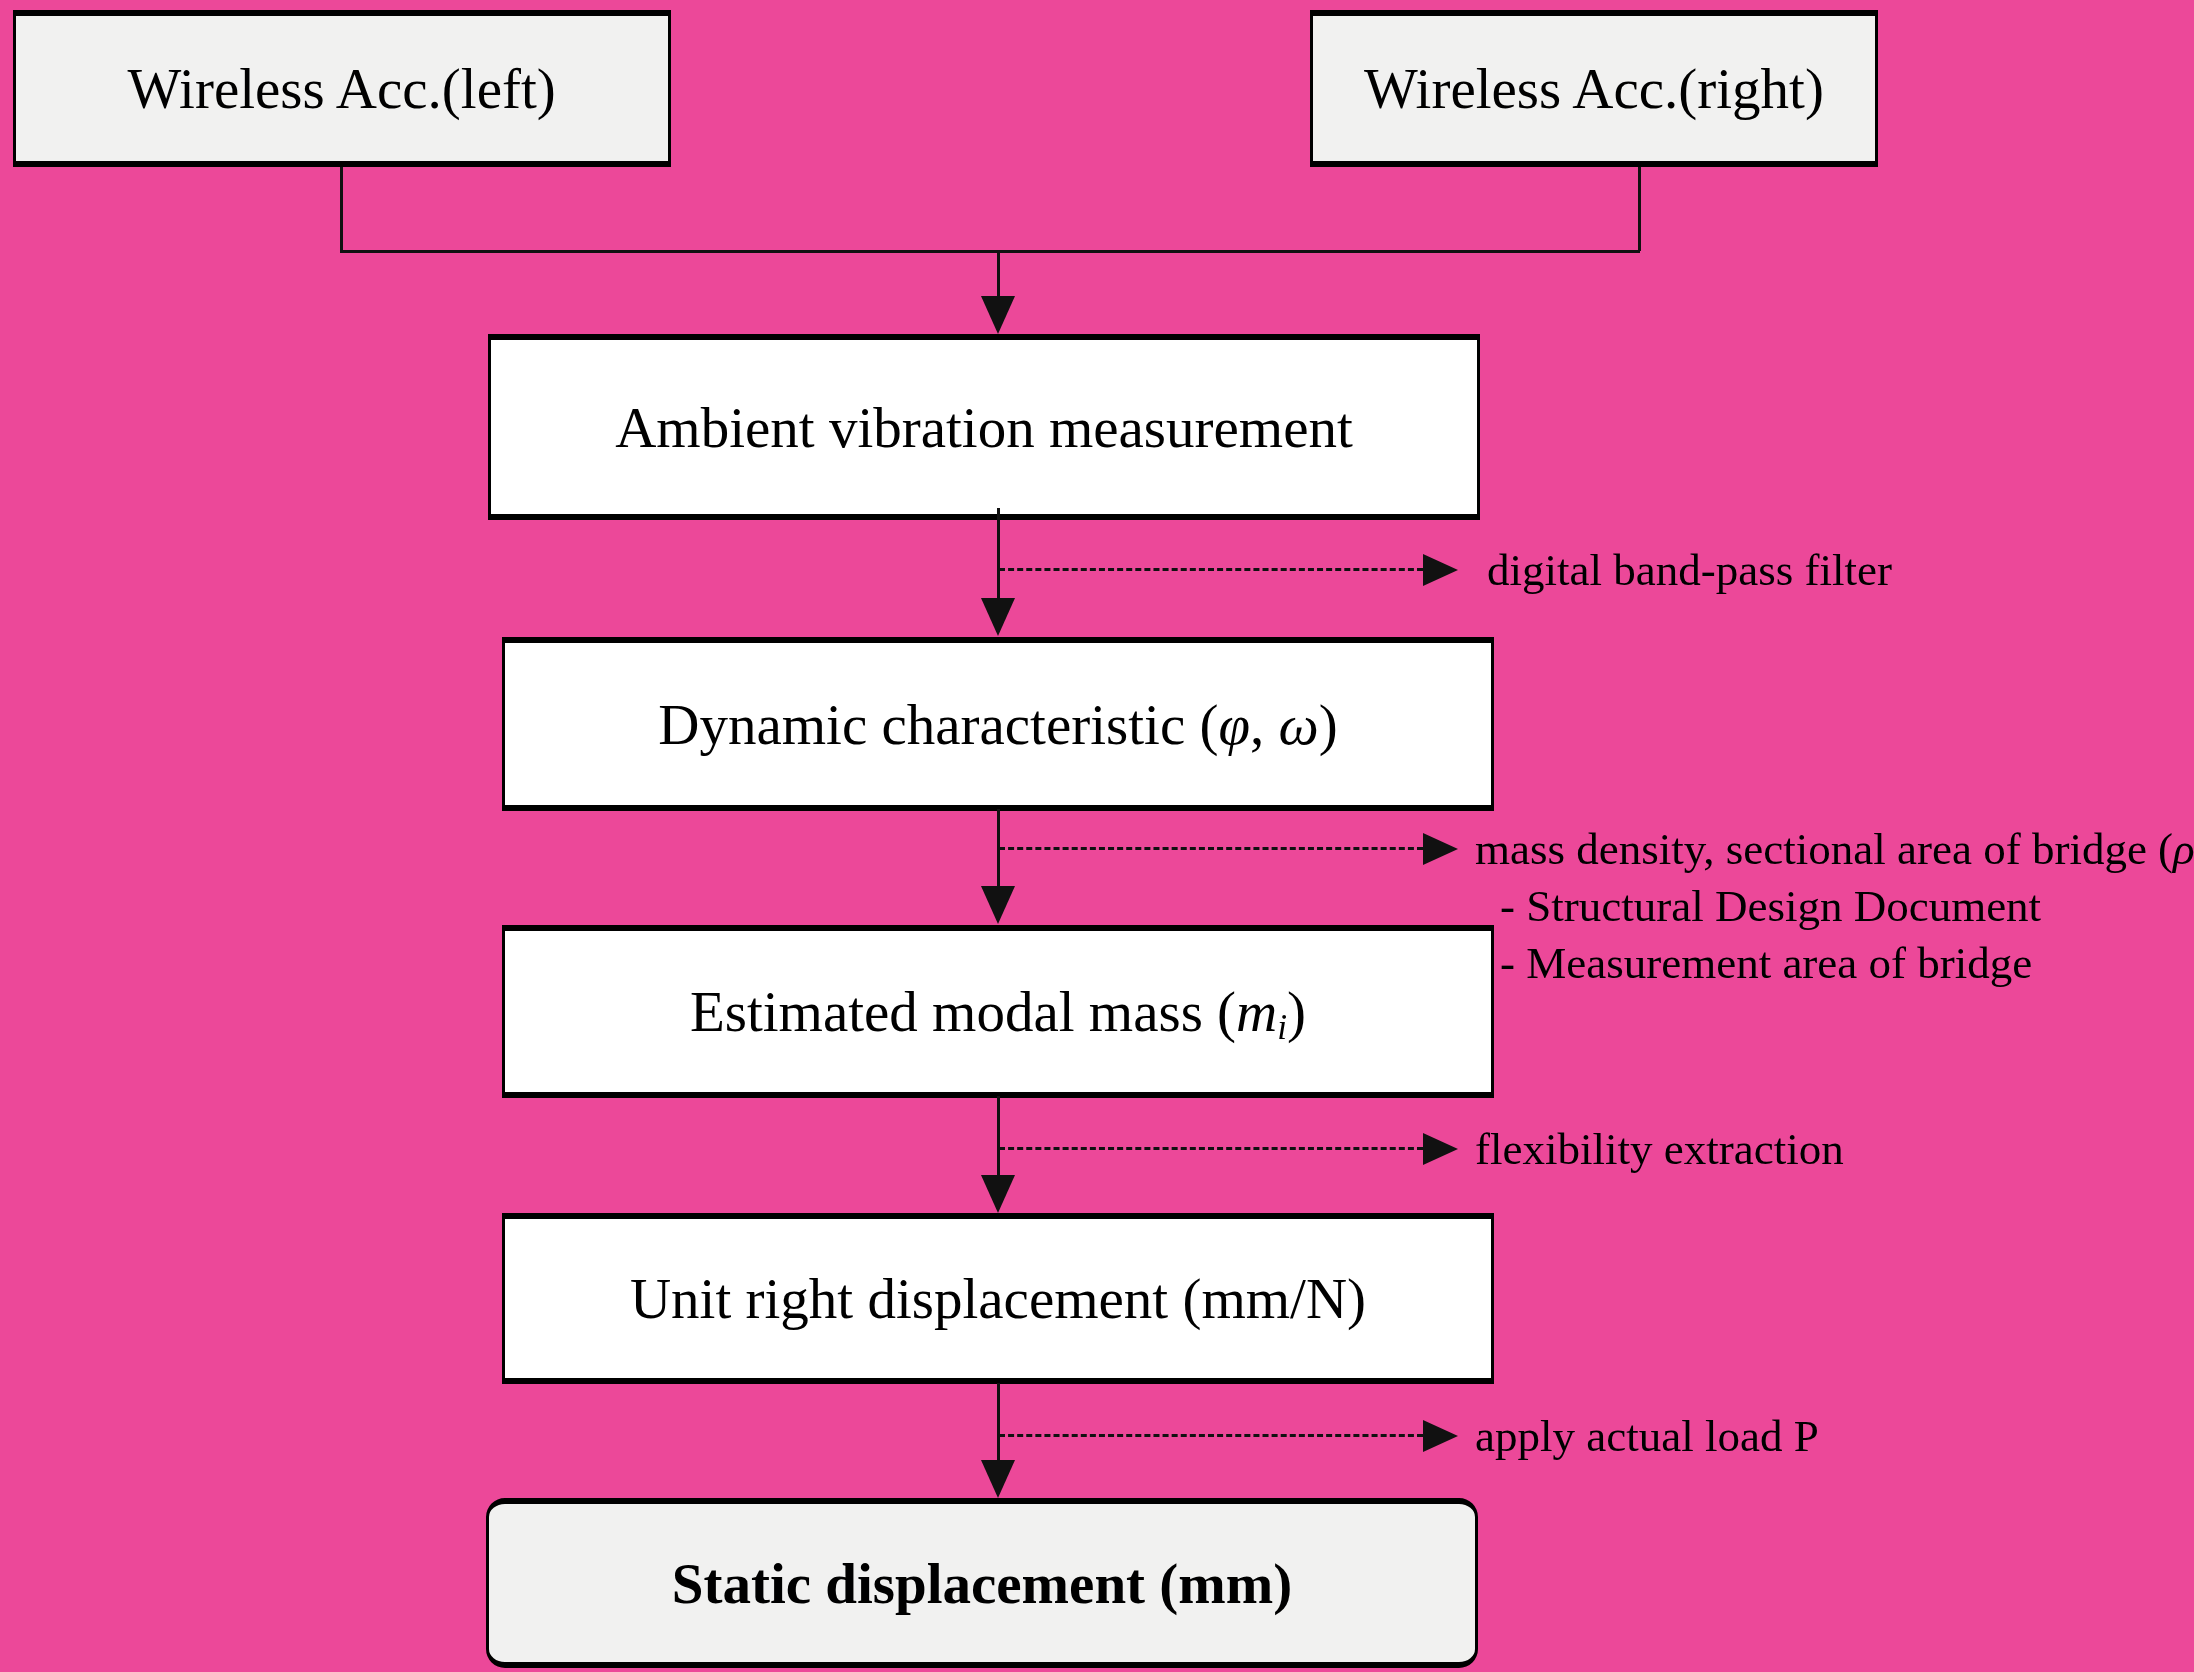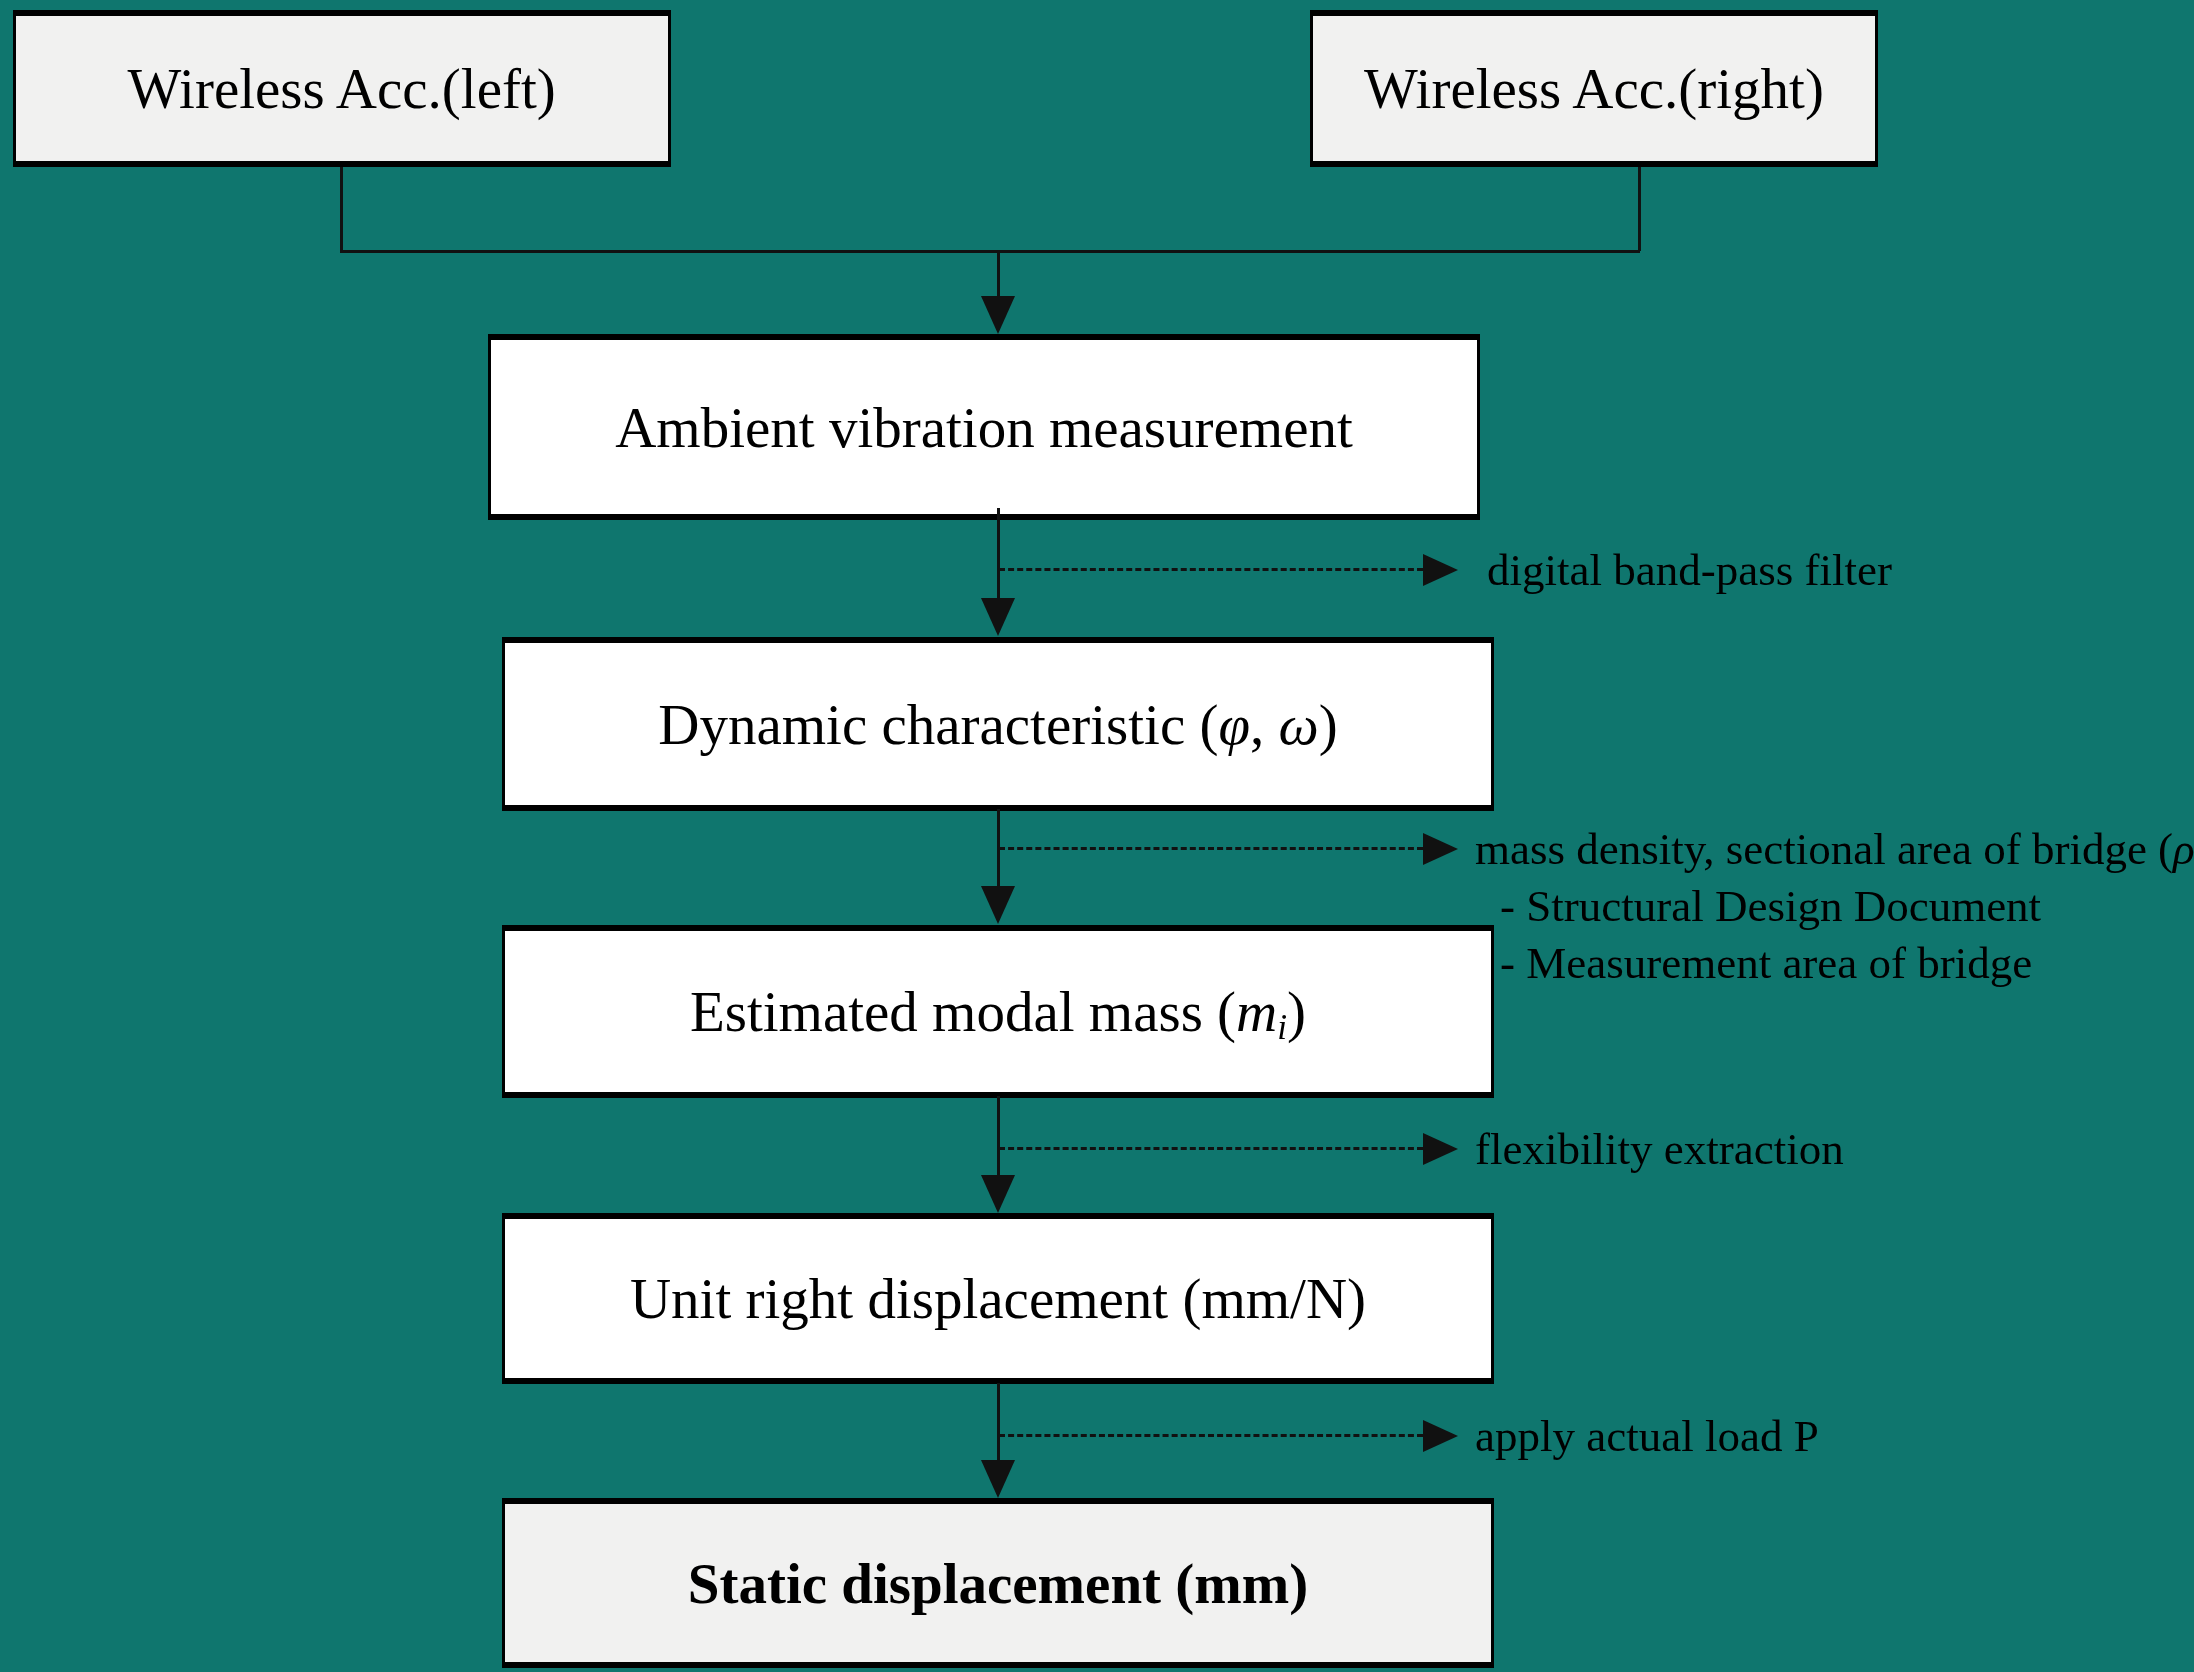--- a/index.html
+++ b/index.html
@@ -1,19 +1,19 @@
 <!DOCTYPE html>
 <html style="--fill-gray: #f1f1f0; --border: #000000; --line: #111111;font-size:11.3px"><head>
 <meta charset="utf-8">
 <style>
   html,body{margin:0;padding:0;background:#ffffff;}
   .canvas{
     position:relative;
     width:2194px;height:1672px;
-    background:#0f766e;
+    background:#ec4899;
     font-family:"Liberation Serif","DejaVu Serif",serif;
     color:#000;
     overflow:hidden;
   }
   .box{
     position:absolute;
     display:flex;align-items:center;justify-content:center;
     border:3.5px solid var(--border,#000);
     border-top-width:6.4px;border-bottom-width:6.4px;
     box-sizing:border-box;
@@ -113,18 +113,18 @@
   </div>
 
   <div class="vline" style="left:997px;top:1383px;height:81px;"></div>
   <div class="arrow-down" style="left:981px;top:1460px;"></div>
   <div class="dash" style="left:999px;top:1434px;width:424px;"></div>
   <div class="arrow-right" style="left:1423px;top:1420px;"></div>
   <div class="ann" style="left:1475px;top:1436px;">
     <span><span>apply actual load P</span></span>
   </div>
 
-  <div class="box gray bold" style="left:502px;top:1498px;width:992px;height:170px;">
+  <div class="box gray bold" style="left:486px;top:1498px;width:992px;height:170px;border-radius:19px;">
     <span><span>Static displacement (mm)</span></span>
   </div>
 
 </div>
 
 
 </body></html>

